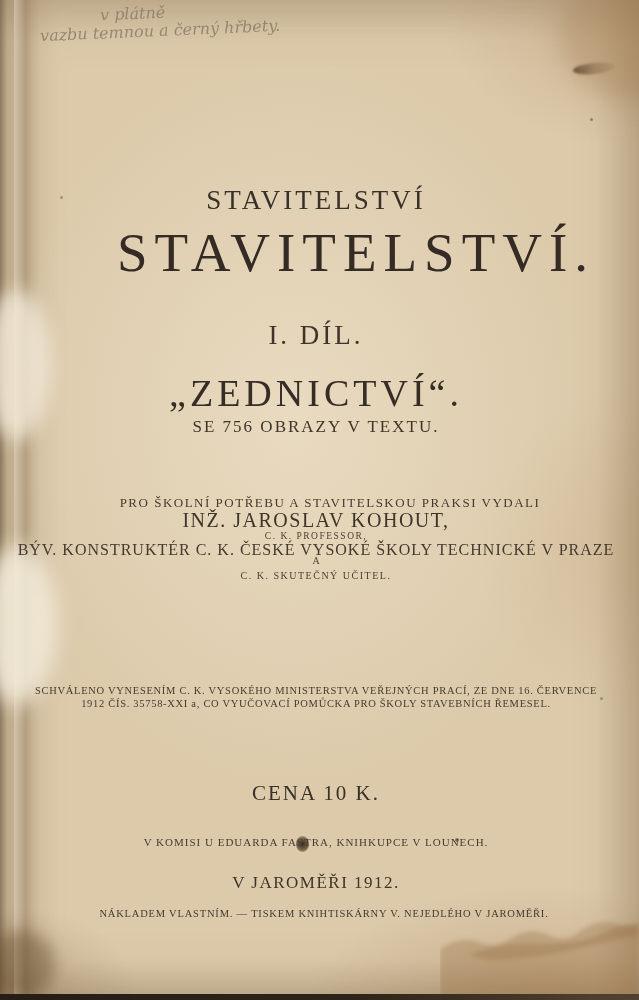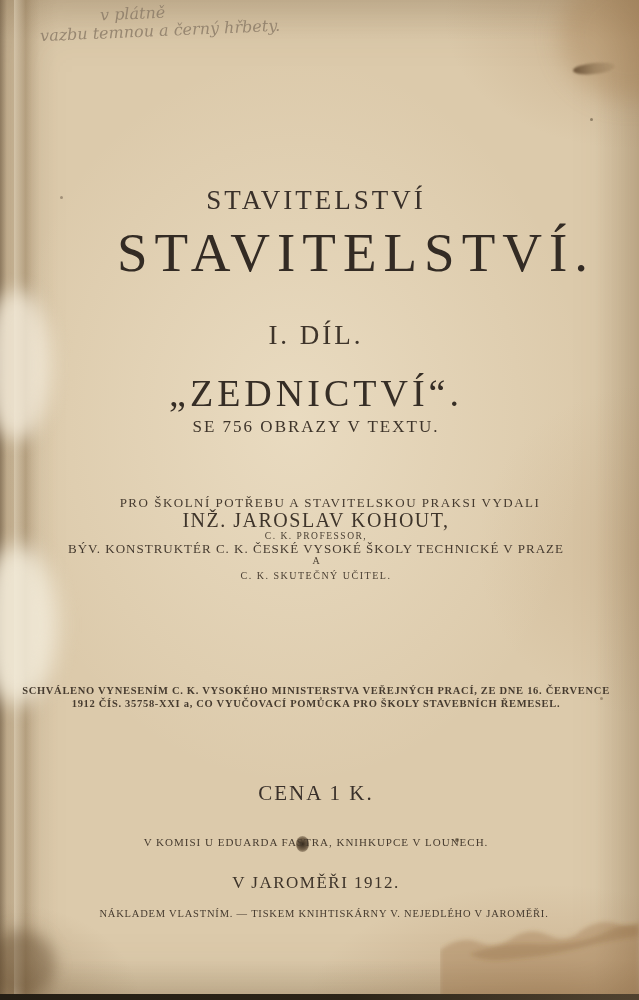--- a/index.html
+++ b/index.html
@@ -28,25 +28,25 @@
     transform:rotate(-2.5deg);
   }
   .t-konstruktivni{top:185px;font-size:27px;letter-spacing:3px;color:#39302a;}
   .t-stavitelstvi{top:221px;font-size:55px;letter-spacing:7px;color:#332b24;margin-left:40px;}
   .t-dil{top:320px;font-size:27px;letter-spacing:3px;}
   .t-zednictvi{top:371px;font-size:38px;letter-spacing:4px;color:#362e26;}
   .t-obrazy{top:417px;font-size:17px;letter-spacing:2px;}
   .t-intro{top:495px;font-size:13px;letter-spacing:1.5px;color:#453a2f;padding-left:14px;}
   .t-a1name{top:509px;font-size:20px;letter-spacing:1.5px;}
   .t-a1t1{top:531px;font-size:9.5px;letter-spacing:1.5px;color:#4b4034;}
-  .t-a1t2{top:541px;font-size:13px;letter-spacing:1px;color:#453a2f;}
+  .t-a1t2{top:541px;font-size:16px;letter-spacing:1px;color:#453a2f;}
   .t-conj{top:555px;font-size:10px;color:#4b4034;}
   .t-a2name{top:565px;font-size:20px;letter-spacing:1.5px;}
   .t-a2t1{top:570px;font-size:10px;letter-spacing:1.5px;color:#4b4034;}
-  .t-approval{top:684px;font-size:10.5px;letter-spacing:.7px;line-height:13px;color:#463b2f;font-weight:bold;}
+  .t-approval{top:684px;font-size:10.5px;letter-spacing:.7px;line-height:13px;color:#463b2f;}
   .t-approval span{display:block;}
   .t-price{top:781px;font-size:21px;letter-spacing:2px;color:#39302a;}
   .t-komisi{top:836px;font-size:11px;letter-spacing:1px;color:#463b2f;}
   .t-place{top:873px;font-size:17px;letter-spacing:1.5px;}
   .t-imprint{top:908px;font-size:10.5px;letter-spacing:.8px;color:#463b2f;padding-left:8px;}
 
   
   .gutter{position:absolute;top:0;left:14px;width:26px;height:1000px;
     background:linear-gradient(90deg, rgba(225,212,188,.55) 0%, rgba(122,96,62,.28) 45%, rgba(122,96,62,.10) 70%, rgba(122,96,62,0) 100%);}
   .edge-left-dark{position:absolute;top:0;left:0;width:7px;height:1000px;
@@ -113,20 +113,20 @@
   <div class="txt t-a1t1">C. K. PROFESSOR,</div>
   <div class="txt t-a1t2">BÝV. KONSTRUKTÉR C. K. ČESKÉ VYSOKÉ ŠKOLY TECHNICKÉ V PRAZE</div>
   <div class="txt t-conj">A</div>
   <div class="txt t-a2t1">C. K. SKUTEČNÝ UČITEL.</div>
 
   <div class="txt t-approval">
     <span>SCHVÁLENO VYNESENÍM C. K. VYSOKÉHO MINISTERSTVA VEŘEJNÝCH PRACÍ, ZE DNE 16. ČERVENCE</span>
     <span>1912 ČÍS. 35758-XXI a, CO  VYUČOVACÍ POMŮCKA PRO ŠKOLY STAVEBNÍCH ŘEMESEL.</span>
   </div>
 
-  <div class="txt t-price">CENA 1 K.</div>
+  <div class="txt t-price">CENA 10 K.</div>
 
   <div class="txt t-komisi">V KOMISI U EDUARDA FASTRA, KNIHKUPCE V LOUNECH.</div>
 
   <div class="txt t-place">V JAROMĚŘI 1912.</div>
   <div class="txt t-imprint">NÁKLADEM VLASTNÍM. — TISKEM KNIHTISKÁRNY V. NEJEDLÉHO V JAROMĚŘI.</div>
 
 </div>
 
 </body></html>

